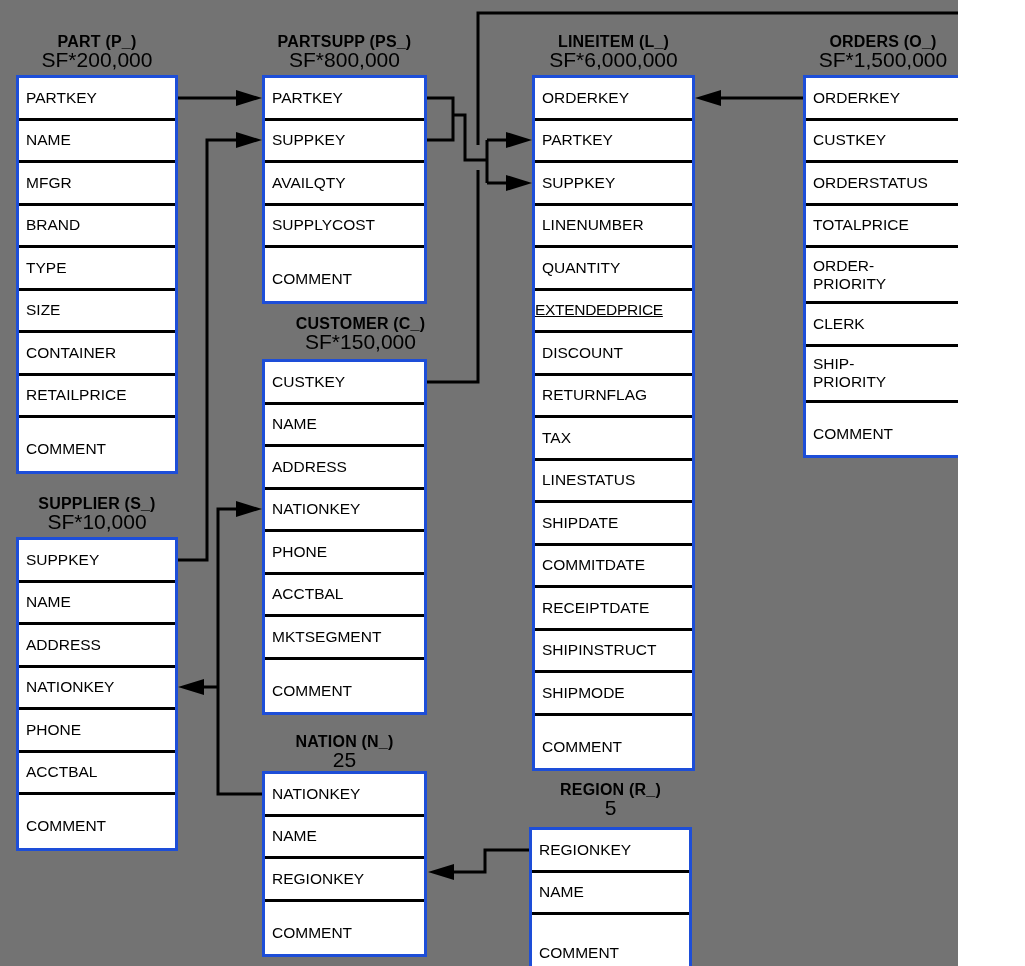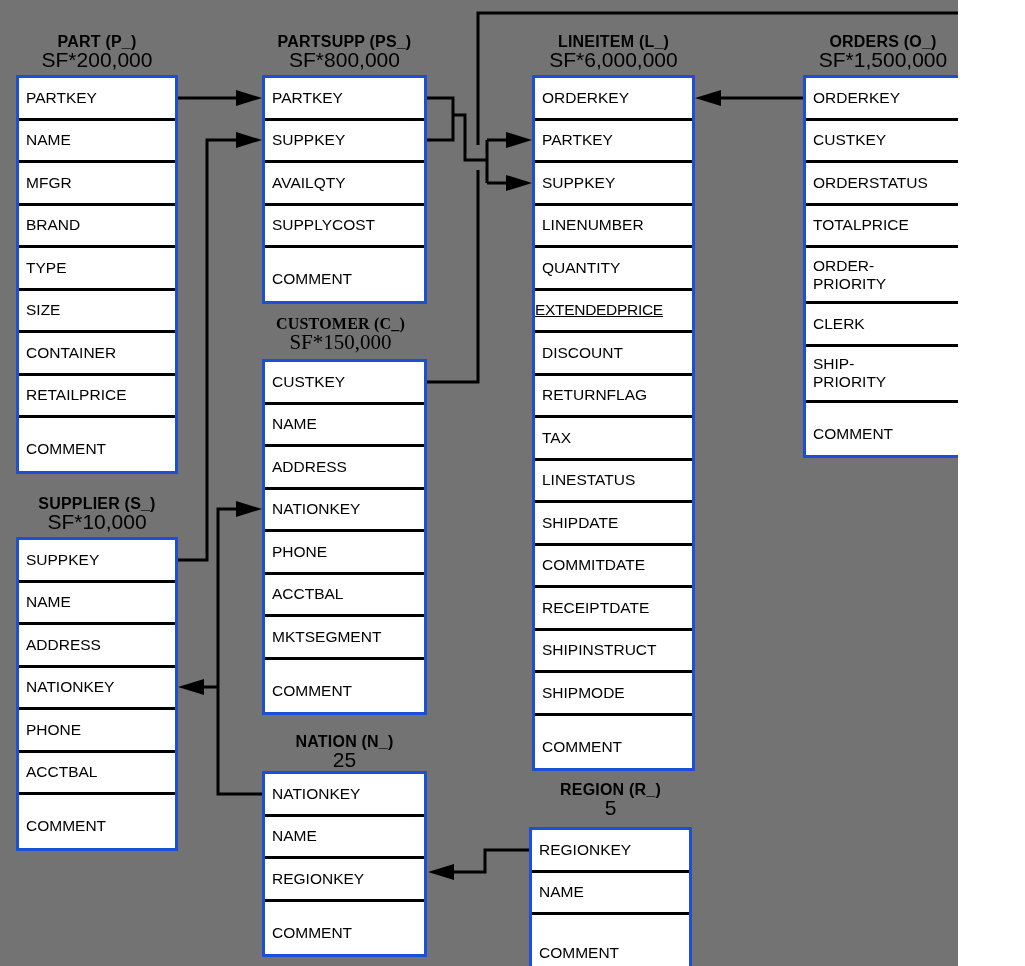--- a/index.html
+++ b/index.html
@@ -125,21 +125,21 @@
     <div class="row">ORDERSTATUS</div>
     <div class="row">TOTALPRICE</div>
     <div class="row tall">ORDER-
 PRIORITY</div>
     <div class="row">CLERK</div>
     <div class="row tall">SHIP-
 PRIORITY</div>
     <div class="row">COMMENT</div>
   </div>
 
-  <div class="thead" style="left:258px;top:315px;width:165px;font-family:Liberation Serif, serif;">
+  <div class="thead" style="left:278px;top:315px;width:165px;">
     <div class="ttitle">CUSTOMER (C_)</div>
     <div class="tcard">SF*150,000</div>
   </div>
   <div class="tbox" style="left:262px;top:359px;width:165px;">
     <div class="row">CUSTKEY</div>
     <div class="row">NAME</div>
     <div class="row">ADDRESS</div>
     <div class="row">NATIONKEY</div>
     <div class="row">PHONE</div>
     <div class="row">ACCTBAL</div>

